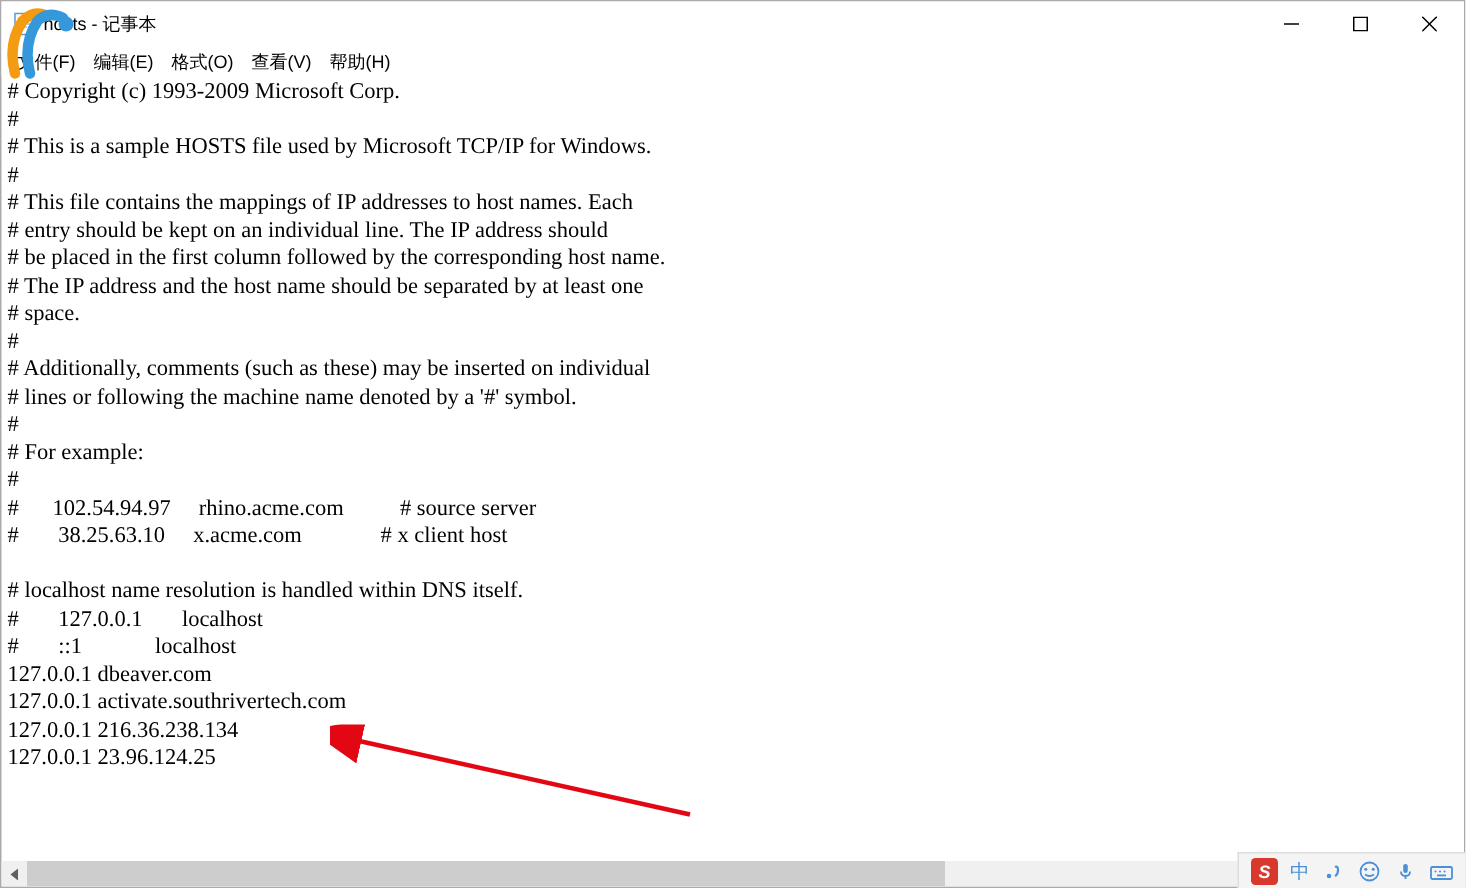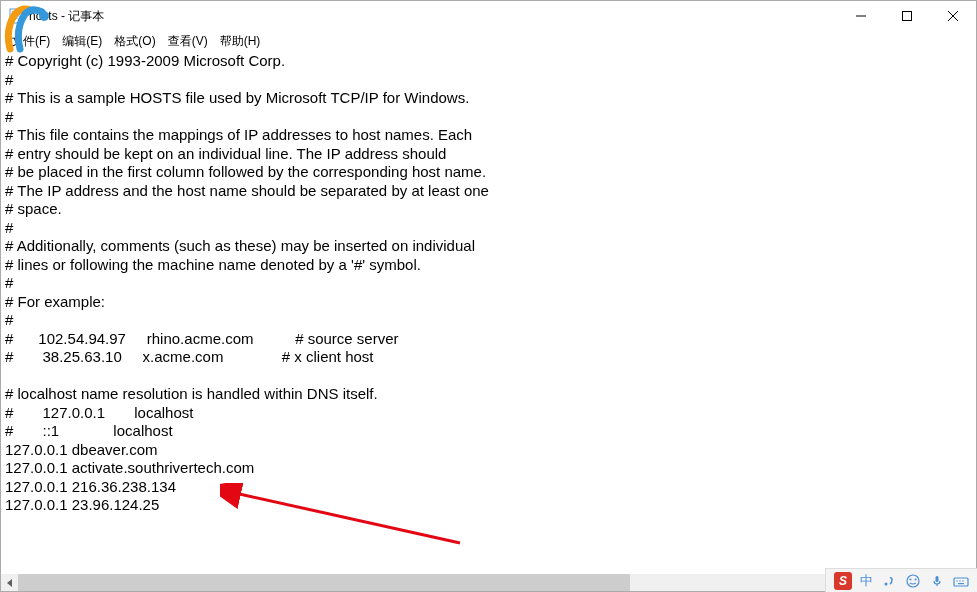--- a/index.html
+++ b/index.html
@@ -71,21 +71,21 @@
     }
     .content-wrap {
       flex: 1;
       overflow: hidden;
       position: relative;
     }
     .content {
       width: 100%;
       height: calc(100% - 17px);
       padding: 1px 4px;
-      font-family: Liberation Sans, sans-serif;
+      font-family: Liberation Serif, serif;
       font-size: 15px;
       line-height: 18.5px;
       white-space: pre;
       color: #000;
       overflow: hidden;
     }
     .scrollbar-h {
       position: absolute;
       bottom: 0;
       left: 0;

